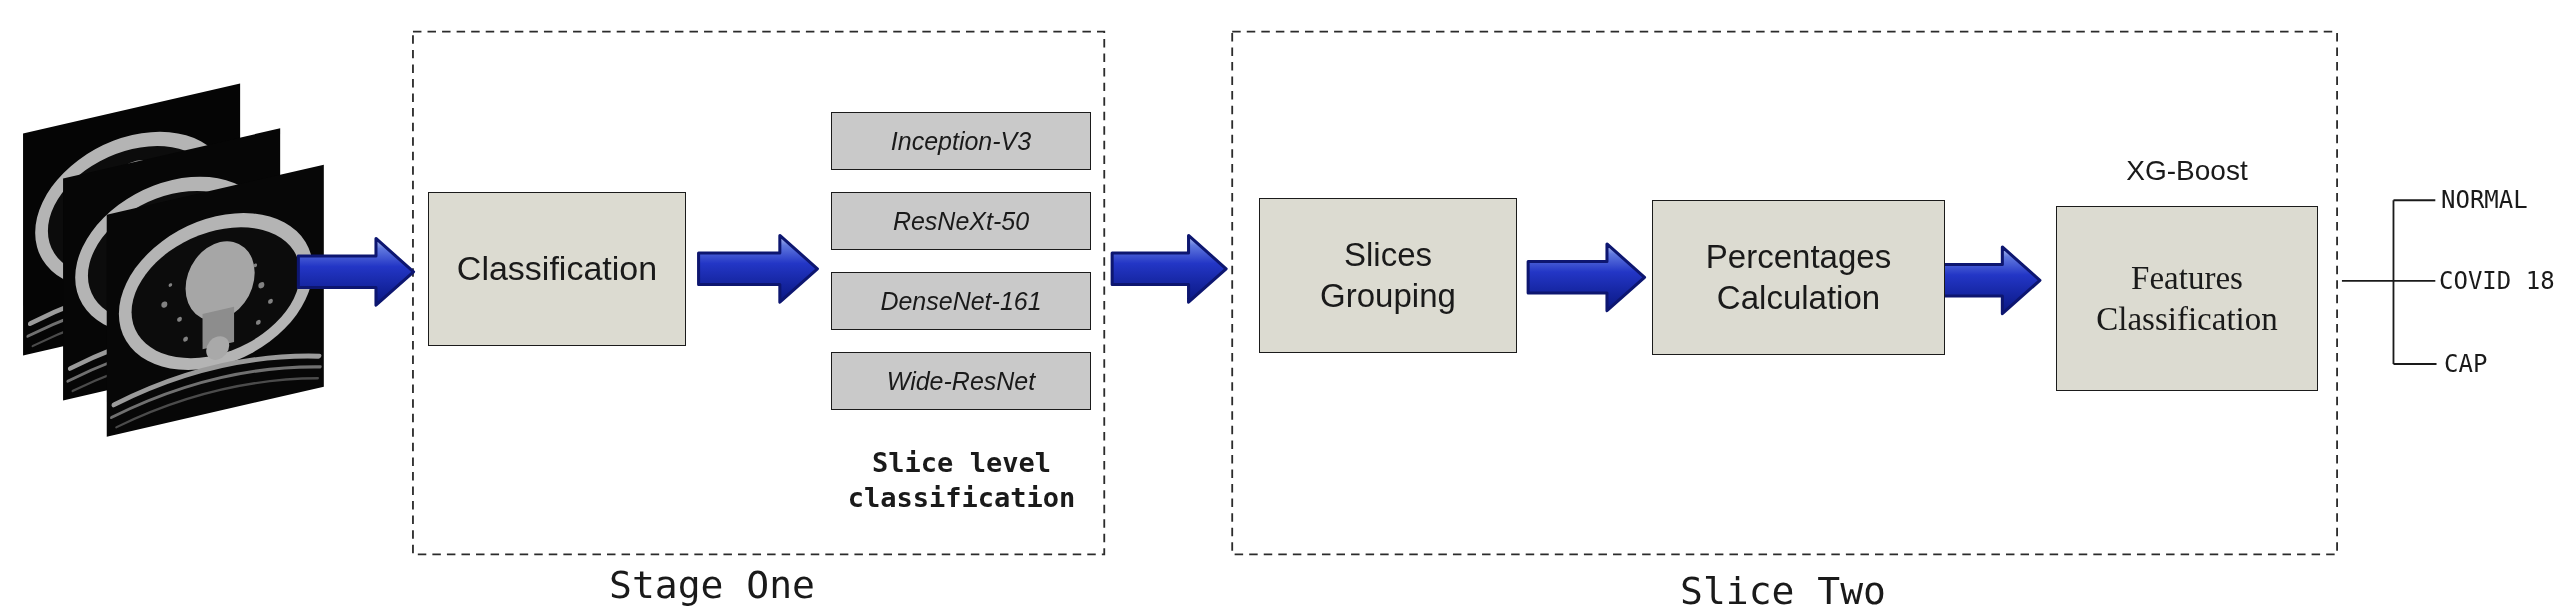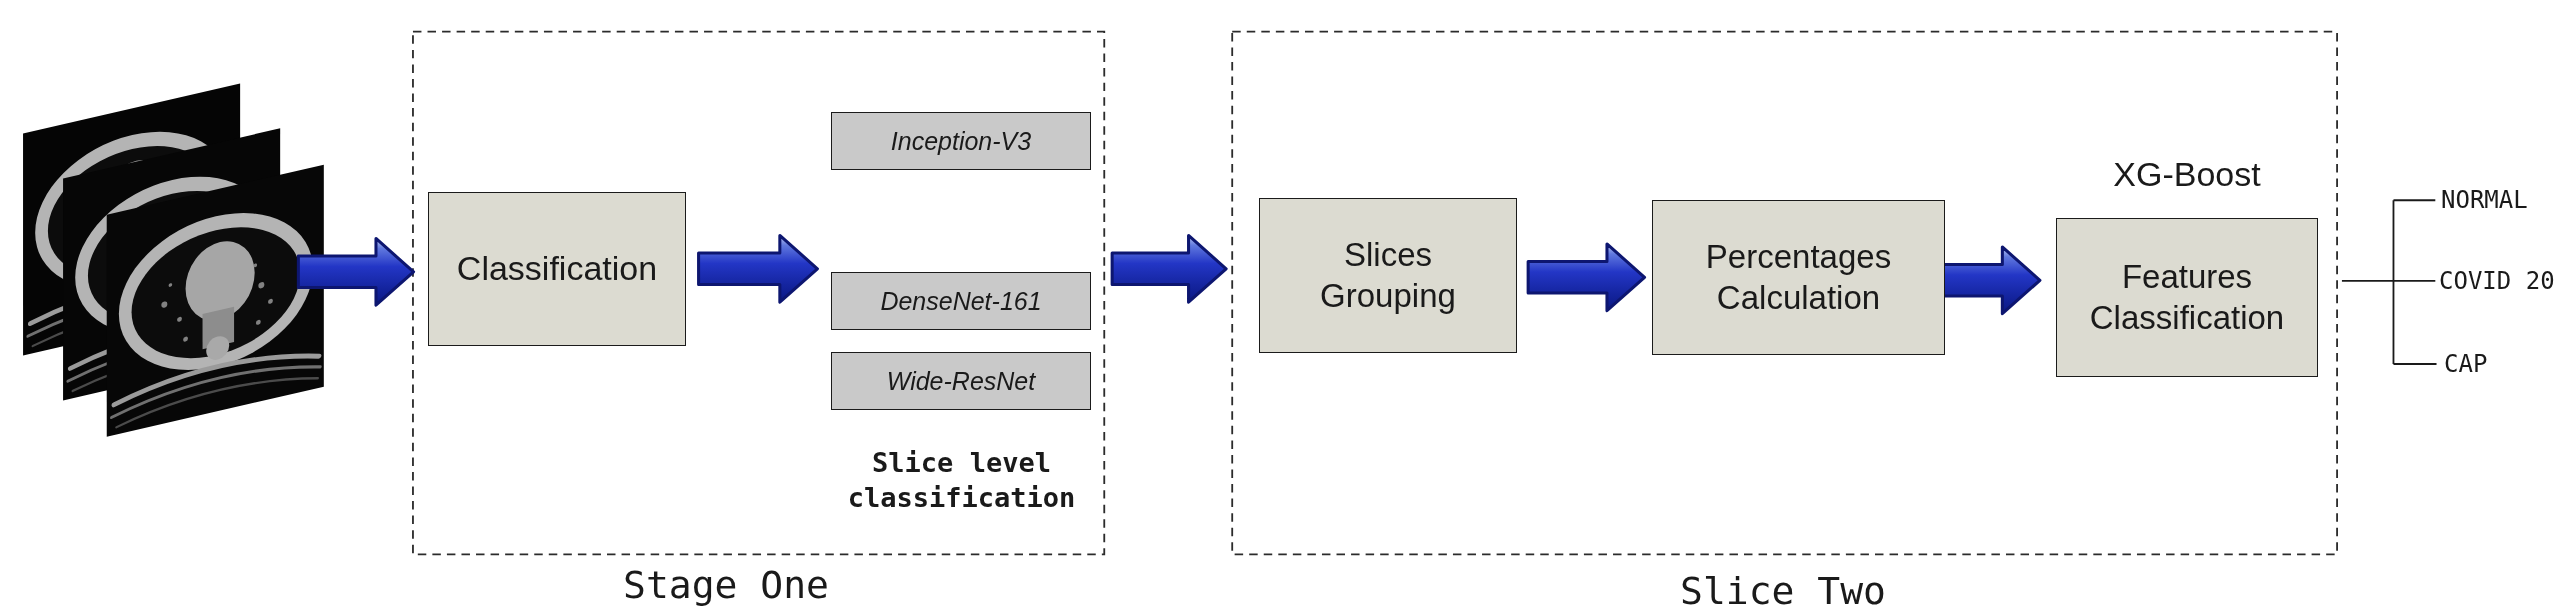--- a/index.html
+++ b/index.html
@@ -17,23 +17,23 @@
   .proc-box{left:428px;top:192px;width:258px;height:154px;font-size:34px;}
   .model-box{left:831px;width:260px;height:58px;font-size:25px;font-style:italic;}
   .stage2-box{font-size:33px;}
 
   .mono{font-family:"DejaVu Sans Mono",monospace;}
   .label{position:absolute;text-align:center;white-space:pre-line;}
 
   .caption{left:810px;top:446px;width:303px;font-size:27px;font-weight:700;
            line-height:1.28;}
   .stage-label{font-size:38px;}
-  .stage-one-label{left:550px;top:563px;width:352px;}
+  .stage-one-label{left:536px;top:563px;width:352px;}
   .stage-two-label{left:1601px;top:569px;width:364px;}
-  .xgboost{left:2056px;top:155px;width:262px;font-size:34px;}
+  .xgboost{left:2056px;top:155px;width:262px;font-size:28px;}
 
   .out-label{position:absolute;height:34px;display:flex;align-items:center;
              font-size:24px;font-family:"DejaVu Sans Mono",monospace;}
   .out-normal{left:2441px;top:183px;}
   .out-covid{left:2439px;top:264px;}
   .out-cap{left:2444px;top:347px;}
 </style>
 </head>
 <body>
 
@@ -102,37 +102,38 @@
       <path d="M3862,463 H4016"></path>
       <path d="M3947,330 H4016"></path>
       <path d="M3947,600 H4018"></path>
       <path d="M3947,330 V600"></path>
     </g>
   </svg>
 
   <div class="box fill-light proc-box">Classification</div>
 
   <div class="box fill-gray model-box" style="top:112px;">Inception-V3</div>
+  <div class="box fill-gray model-box" style="top:192px;">ResNeXt-50</div>
   <div class="box fill-gray model-box" style="top:272px;">DenseNet-161</div>
   <div class="box fill-gray model-box" style="top:352px;">Wide-ResNet</div>
 
   <div class="label mono caption">Slice level
 classification</div>
 
   <div class="label mono stage-label stage-one-label">Stage One</div>
 
   <div class="box fill-light stage2-box" style="left:1259px;top:198px;width:258px;height:155px;">Slices
 Grouping</div>
   <div class="box fill-light stage2-box" style="left:1652px;top:200px;width:293px;height:155px;">Percentages
 Calculation</div>
-  <div class="box fill-light stage2-box" style="left:2056px;top:218px;width:262px;height:159px;">Features
+  <div class="box fill-light stage2-box" style="left:2056px;top:206px;width:262px;height:185px;font-family:Liberation Serif, serif;">Features
 Classification</div>
 
   <div class="label xgboost">XG-Boost</div>
 
   <div class="label mono stage-label stage-two-label">Slice Two</div>
 
   <div class="out-label out-normal">NORMAL</div>
-  <div class="out-label out-covid">COVID 20</div>
+  <div class="out-label out-covid">COVID 18</div>
   <div class="out-label out-cap">CAP</div>
 
 </div>
 
 
 </body></html>

